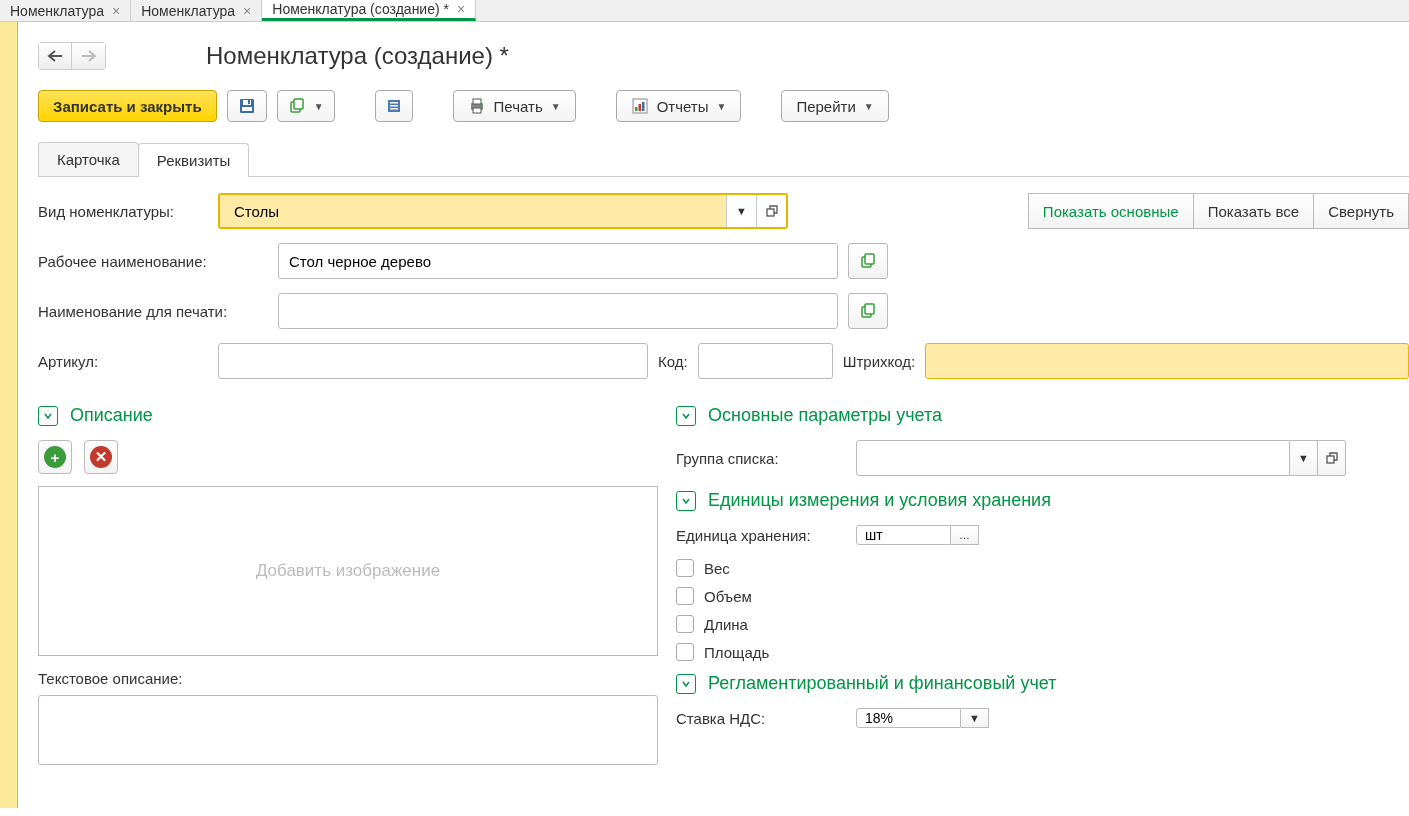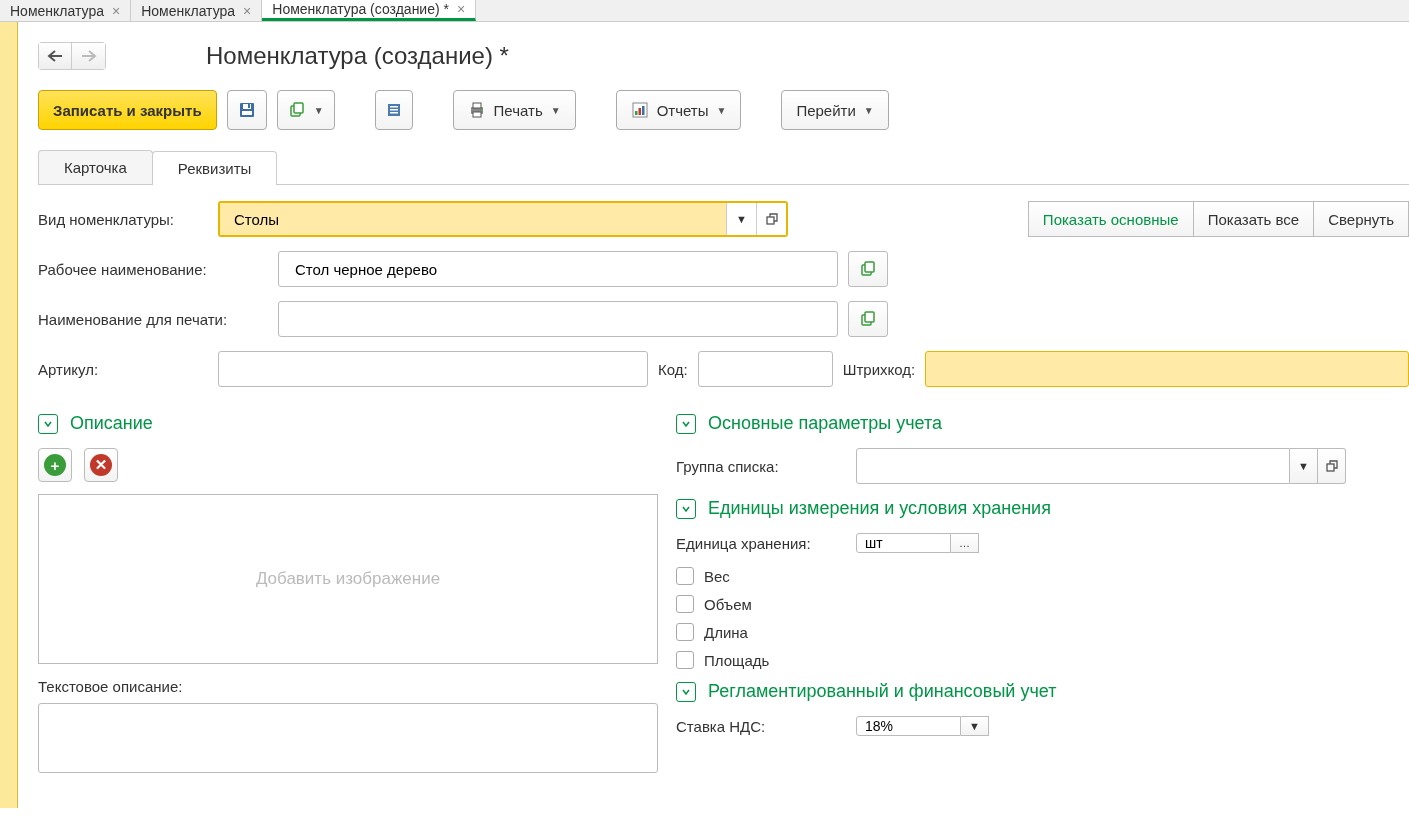--- a/index.html
+++ b/index.html
@@ -16,39 +16,39 @@
   .content { flex: 1; padding: 20px 0 20px 20px; }
 
   .header-row { display: flex; align-items: center; margin-bottom: 20px; }
   .nav-btn { width: 34px; height: 28px; border: 1px solid #ccc; background: linear-gradient(#fff,#eee); display:flex; align-items:center; justify-content:center; cursor:pointer; }
   .nav-btn + .nav-btn { border-left: none; }
   .nav-btn svg { stroke: #555; }
   .nav-btn.disabled svg { stroke: #bbb; }
   .page-title { font-size: 24px; margin-left: 100px; }
 
   .toolbar { display: flex; gap: 10px; align-items: center; margin-bottom: 20px; }
-  .btn { height: 40px; border: 1px solid #aaa; background: linear-gradient(#fff,#f3f3f3); border-radius: 4px; padding: 0 14px; display:flex; align-items:center; gap:8px; cursor:pointer; font-size: 15px; }
+  .btn { height: 32px; border: 1px solid #aaa; background: linear-gradient(#fff,#f3f3f3); border-radius: 4px; padding: 0 14px; display:flex; align-items:center; gap:8px; cursor:pointer; font-size: 15px; }
   .btn.primary { background: linear-gradient(#ffe259,#ffd400); border-color: #c9a200; font-weight: bold; }
   .btn.icon-only { padding: 0 10px; }
   .btn .dd { font-size: 10px; color: #555; }
 
   .inner-tabs { display: flex; border-bottom: 1px solid #ccc; margin-bottom: 16px; }
-  .inner-tab { padding: 8px 25px; border: 1px solid #ccc; border-bottom: none; background: #f5f5f5; cursor:pointer; margin-right:-1px; border-radius: 4px 4px 0 0; font-size: 15px;}
+  .inner-tab { padding: 8px 18px; border: 1px solid #ccc; border-bottom: none; background: #f5f5f5; cursor:pointer; margin-right:-1px; border-radius: 4px 4px 0 0; font-size: 15px;}
   .inner-tab.active { background: #fff; position: relative; top:1px;}
 
   .form-row { display:flex; align-items:center; margin-bottom: 14px; gap: 10px; }
   .form-label { font-size: 15px; white-space: nowrap; }
   .form-label.w1 { width: 170px; }
   .form-label.w2 { width: 230px; }
 
   .combo-highlight { display:flex; border: 2px solid #e5b700; border-radius: 3px; height: 36px; flex:1; max-width: 570px; }
   .combo-highlight .inp { flex:1; background: #ffeaa7; border:none; padding: 0 14px; font-size: 15px; outline:none; }
   .combo-highlight .cbtn { width: 30px; border-left: 1px solid #ccc; background:#fff; display:flex; align-items:center; justify-content:center; cursor:pointer; font-size:11px;}
 
-  .text-input { height: 36px; border: 1px solid #bbb; border-radius: 3px; padding: 0 16px; font-size: 15px; outline:none; }
+  .text-input { height: 36px; border: 1px solid #bbb; border-radius: 3px; padding: 0 10px; font-size: 15px; outline:none; }
   .text-input.highlight { background: #ffeaa7; border-color: #e5b700; }
 
   .icon-btn { width: 40px; height: 36px; border:1px solid #bbb; border-radius:3px; background: linear-gradient(#fff,#f3f3f3); display:flex; align-items:center; justify-content:center; cursor:pointer; }
 
   .right-toolbar { display:flex; margin-left:auto; }
   .right-toolbar .rbtn { height: 36px; padding: 0 14px; border:1px solid #bbb; background: linear-gradient(#fff,#f3f3f3); display:flex; align-items:center; cursor:pointer; font-size:15px;}
   .right-toolbar .rbtn.green { color: #009646; }
   .right-toolbar .rbtn + .rbtn { border-left: none; }
 
   .two-col { display:flex; gap: 18px; }

